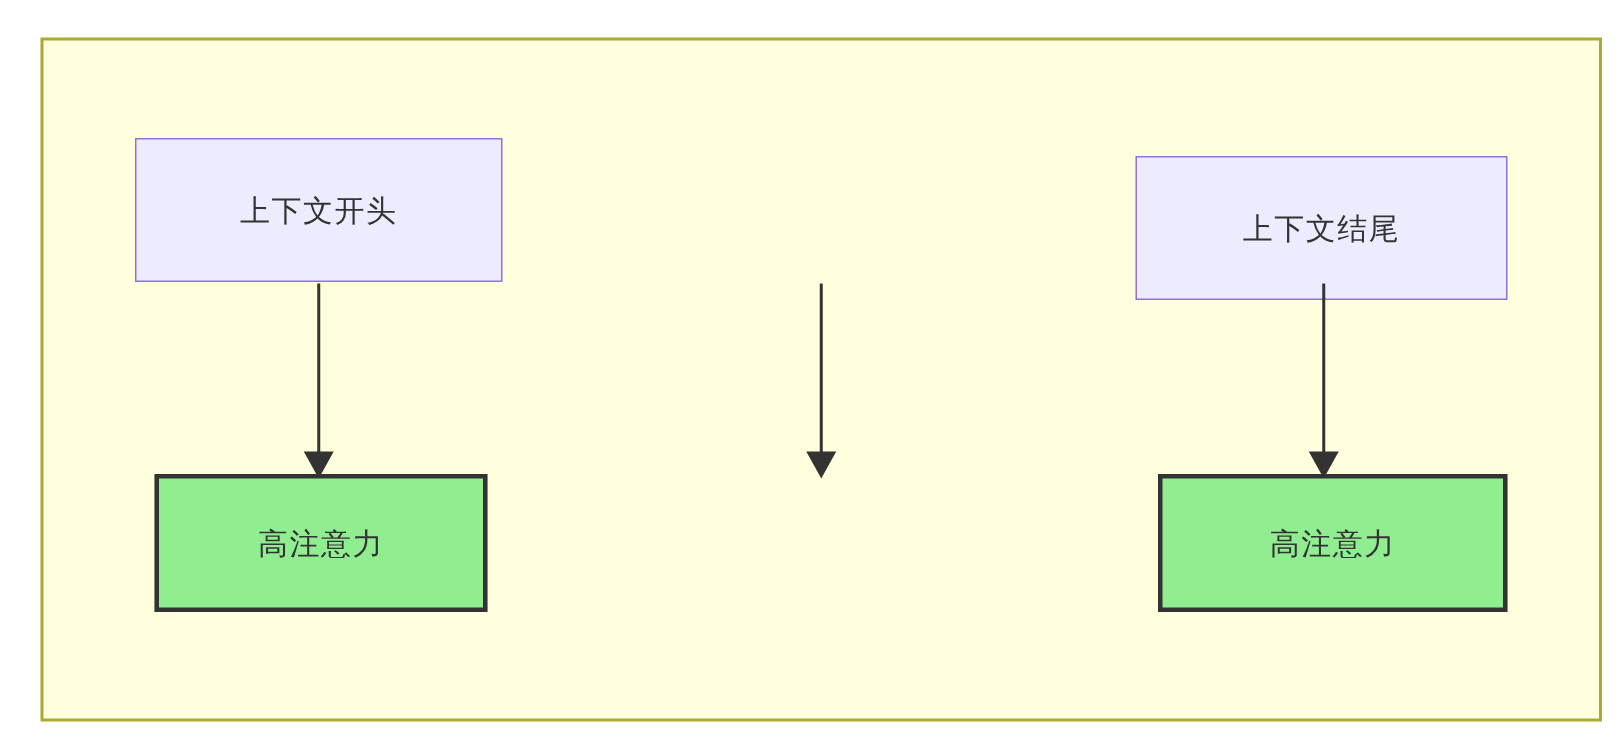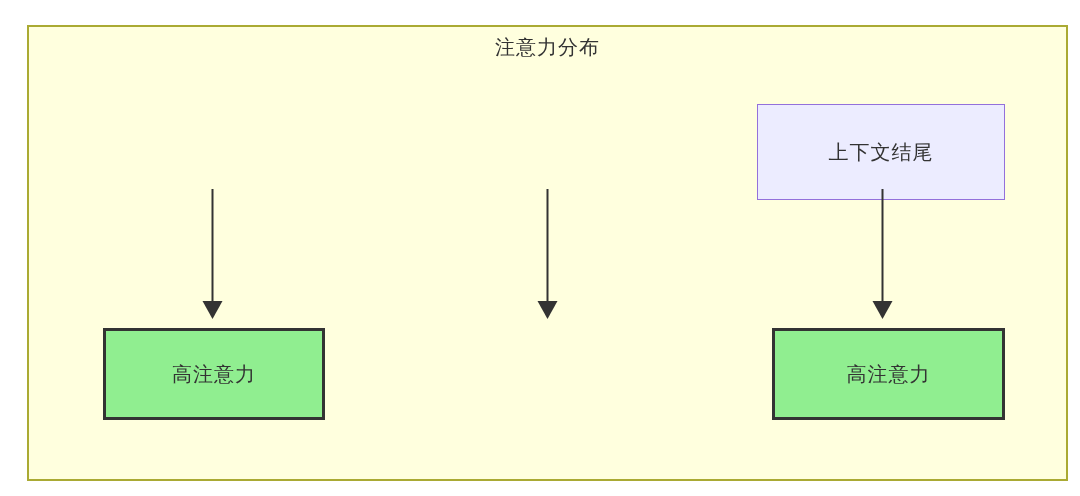--- a/index.html
+++ b/index.html
@@ -57,21 +57,21 @@
     letter-spacing: 1px;
   }
   .node.top-box {
     background: var(--top-box-bg);
     border: 1px solid var(--top-box-border);
     top: 92px;
     height: 96px;
   }
   .node.bottom-box {
     border: 3px solid var(--box-border-dark);
-    top: 328px;
+    top: 316px;
     height: 92px;
   }
   .node.level-high { background: var(--high-bg); }
   .node.level-low  { background: var(--low-bg); }
 
   #top-1 { left: 90px;  width: 245px; }
   #top-2 { left: 423px; width: 250px; }
   #top-3 { left: 757px; width: 248px; margin-top: 12px; }
   #bot-1 { left: 103px; width: 222px; }
   #bot-2 { left: 437px; width: 223px; }
@@ -90,22 +90,24 @@
   }
   .edges .arrowhead { fill: var(--arrow); }
 </style>
 </head>
 <body>
 
 <div class="stage">
 
   <div class="frame"></div>
 
-  <div class="diagram-title">注意力分布</div>
 
+  <div id="top-1" class="node top-box">
+    <span>上下文开头</span>
+  </div>
 
 
   <div id="top-3" class="node top-box">
     <span>上下文结尾</span>
   </div>
 
   <svg class="edges" viewBox="0 0 1080 496">
     <g>
       <line x1="212.5" y1="189" x2="212.5" y2="306"></line>
       <path class="arrowhead" d="M 212.5 319 L 202.5 301 L 222.5 301 Z"></path>

